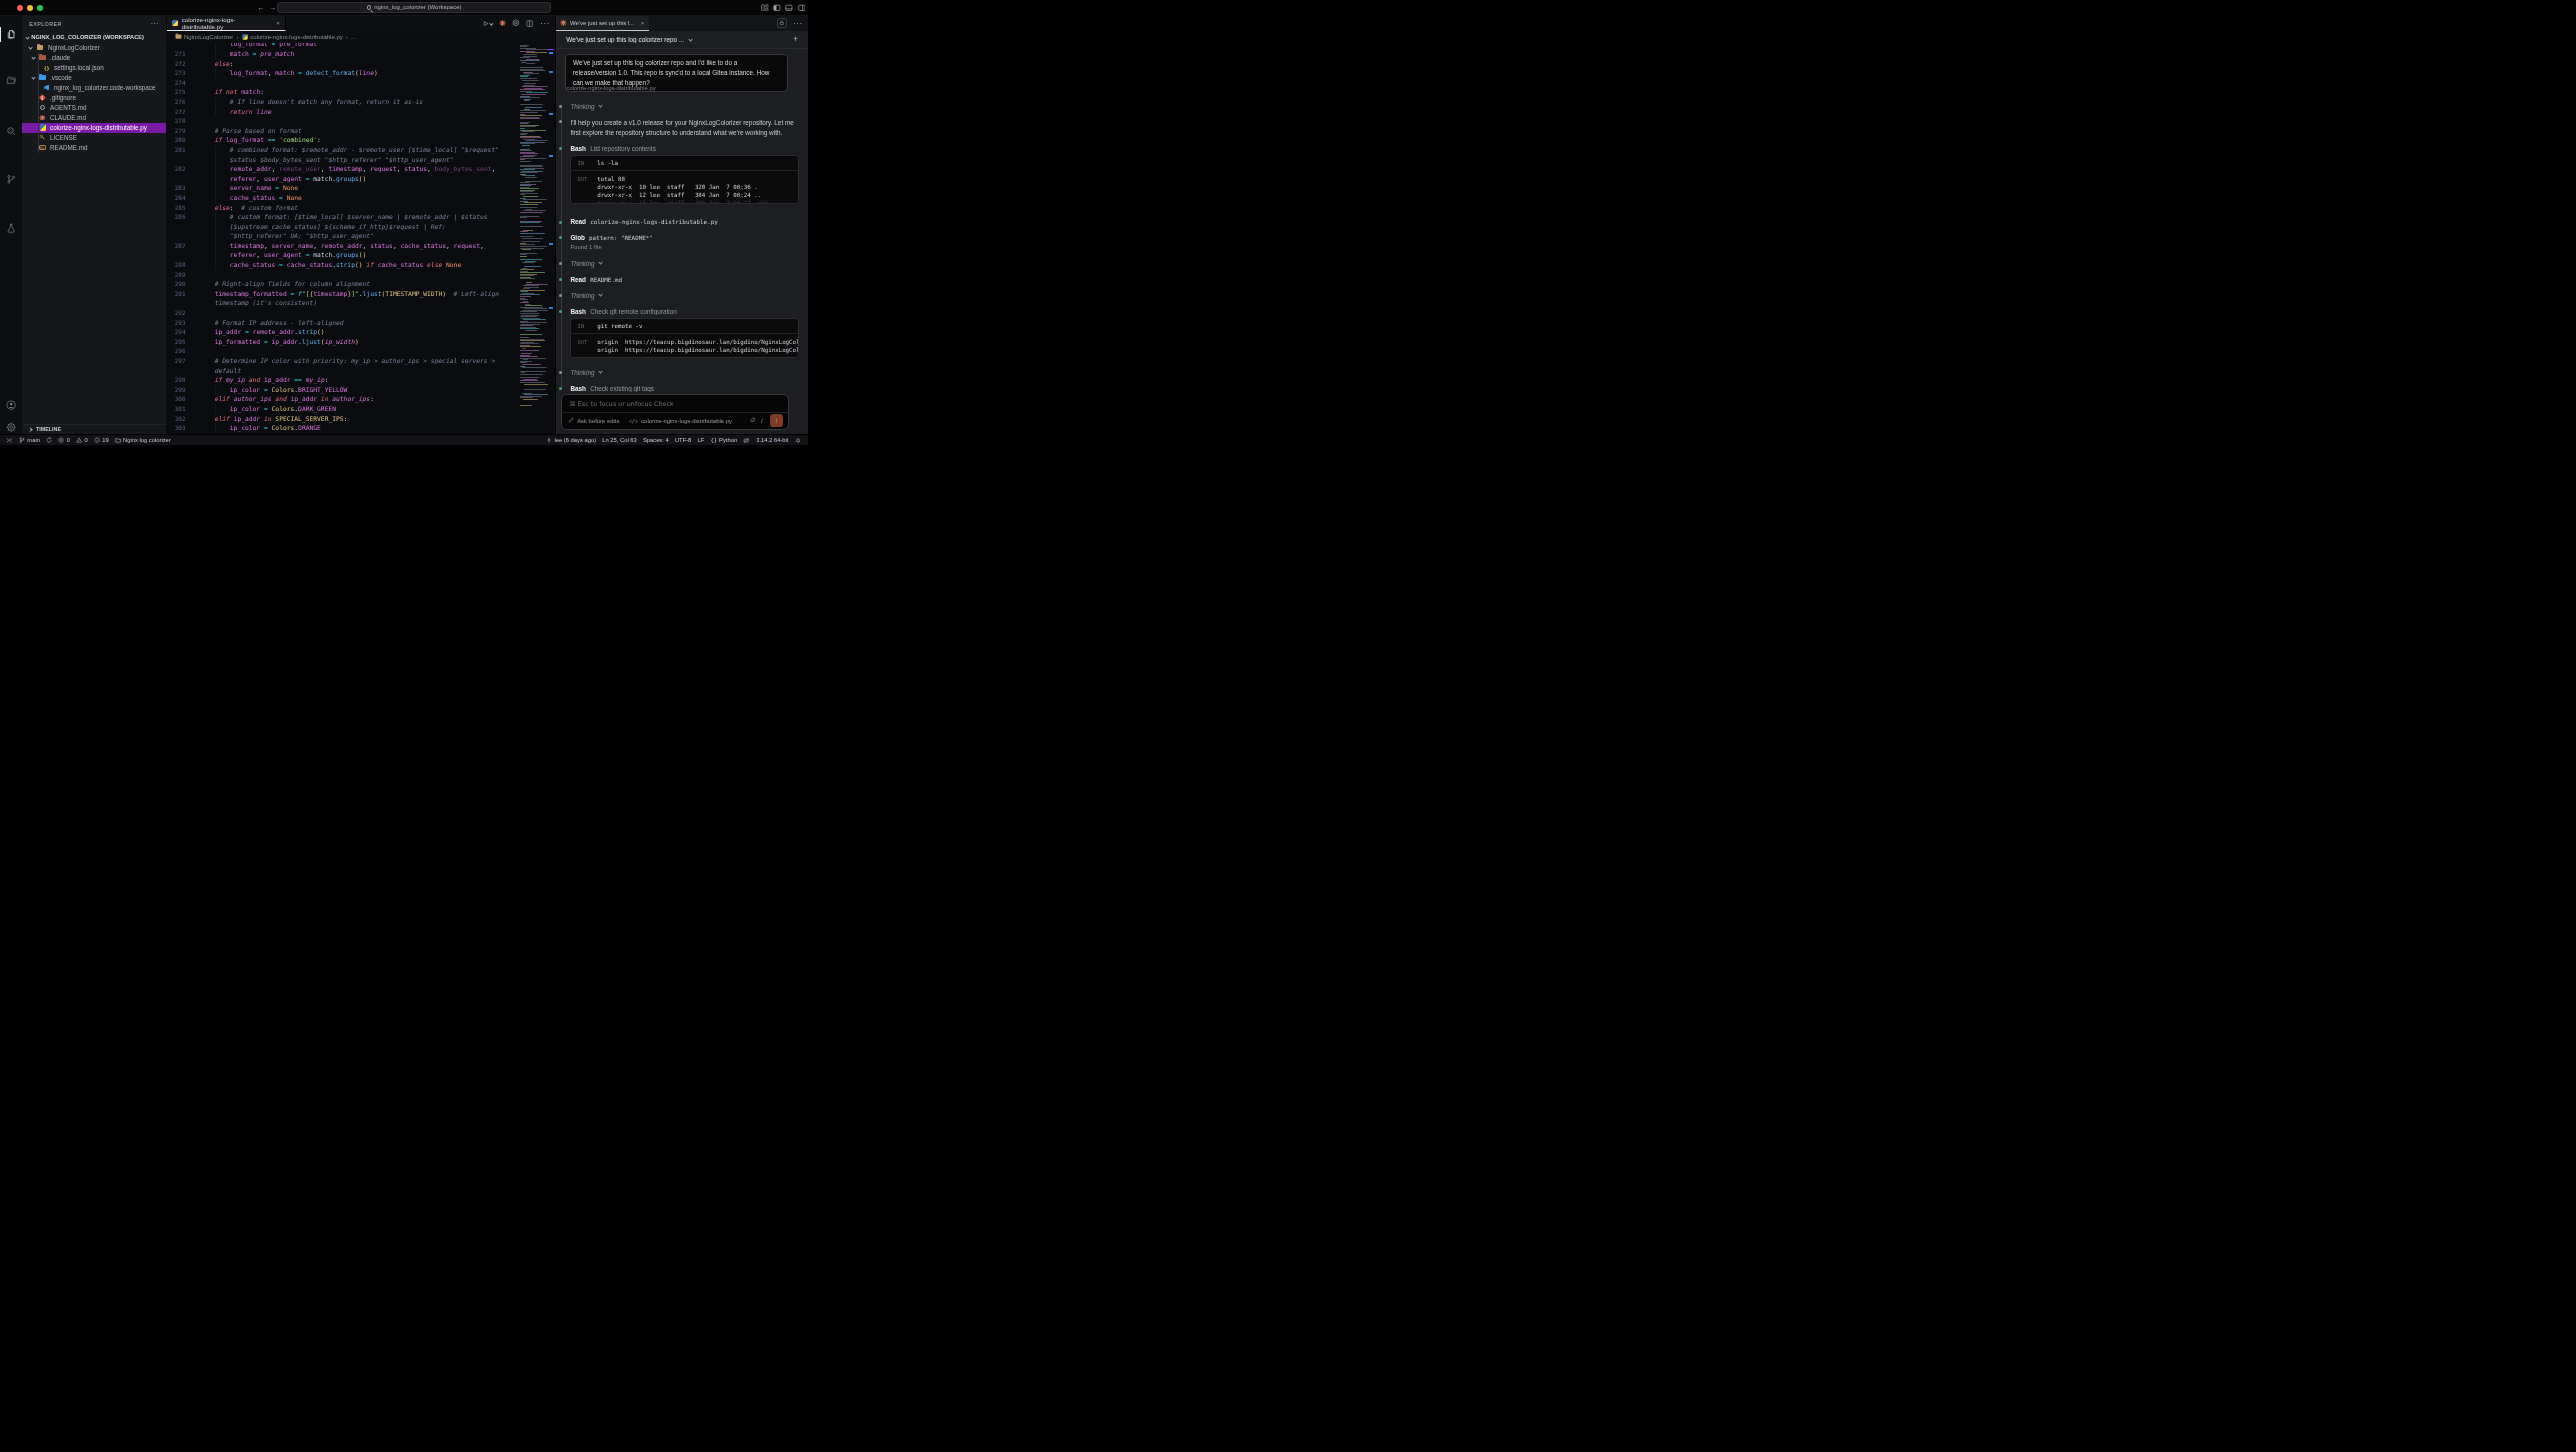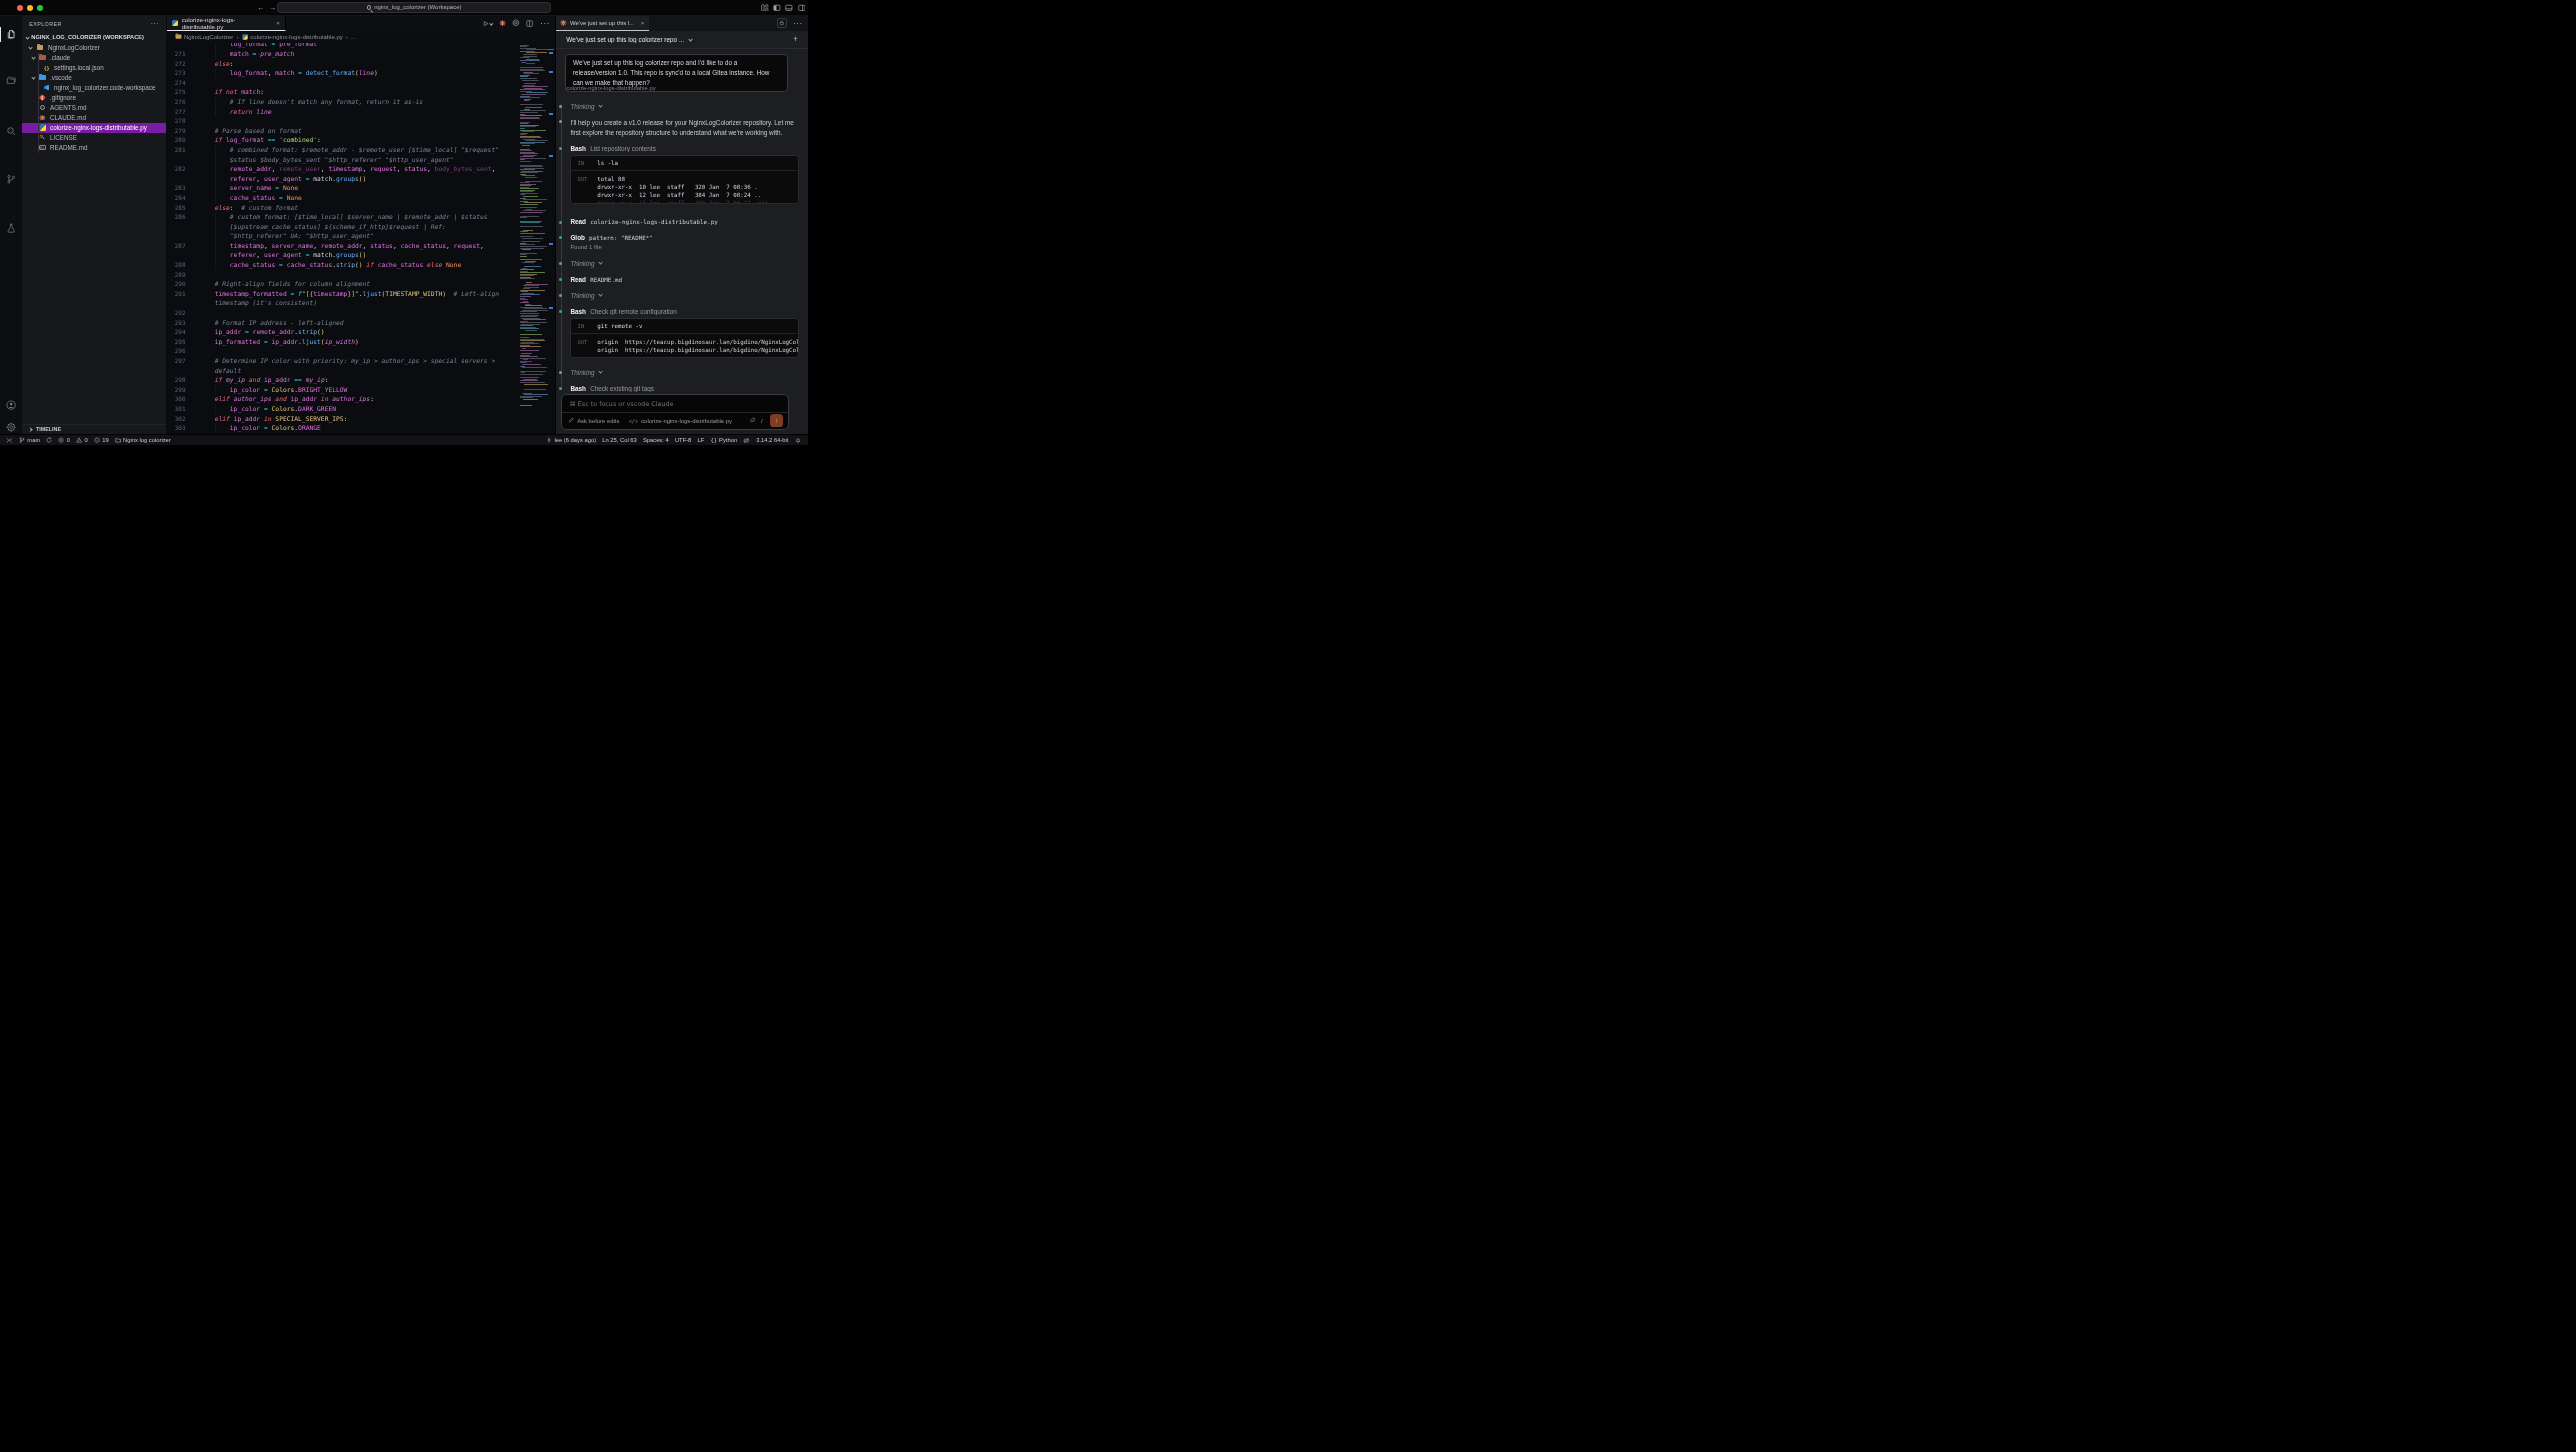--- a/index.html
+++ b/index.html
@@ -766,21 +766,21 @@
 
       <div id="bubble">
         <span>We've just set up this log colorizer repo and I'd like to do a release/version 1.0. This repo is sync'd to a local Gitea instance. How can we make that happen?</span>
       </div>
       <div id="ctx-label">colorize-nginx-logs-distributable.py</div>
 
       <div id="rail" style="top: 88px; height: 284px;"></div>
       <div id="p-timeline"></div>
 
       <div id="composer">
-        <div class="ph"><span class="cmdk">⌘ Esc to focus or vscode Claude</span></div>
+        <div class="ph"><span class="cmdk">⌘ Esc to focus or unfocus Check</span></div>
         <div class="bottom">
           <svg width="6.2" height="6.2" viewBox="0 0 16 16" fill="none" stroke="currentColor" stroke-width="1.3">
               <path d="M3 13l.8-2.8 7-7a1.3 1.3 0 0 1 2 2l-7 7z"></path>
             </svg>
           <span>Ask before edits</span>
           <span class="codechip">&lt;/&gt;</span>
           <span>colorize-nginx-logs-distributable.py</span>
           <span class="right">
             <svg width="6.7" height="6.7" viewBox="0 0 16 16" fill="none" stroke="currentColor" stroke-width="1.3">
                 <path d="M11.6 6.4l-4.2 4.2a2.1 2.1 0 0 1-3-3l4.8-4.8a3 3 0 0 1 4.2 4.2L8.6 12"></path>

